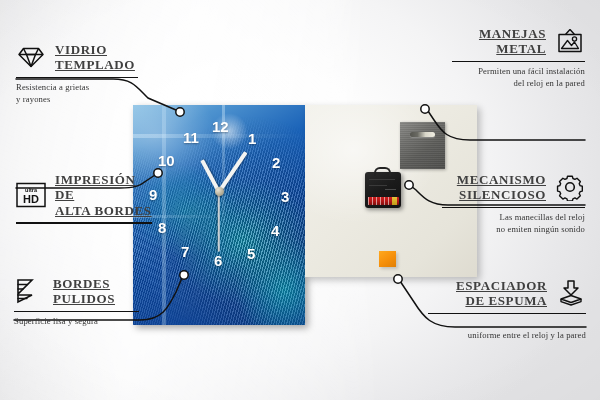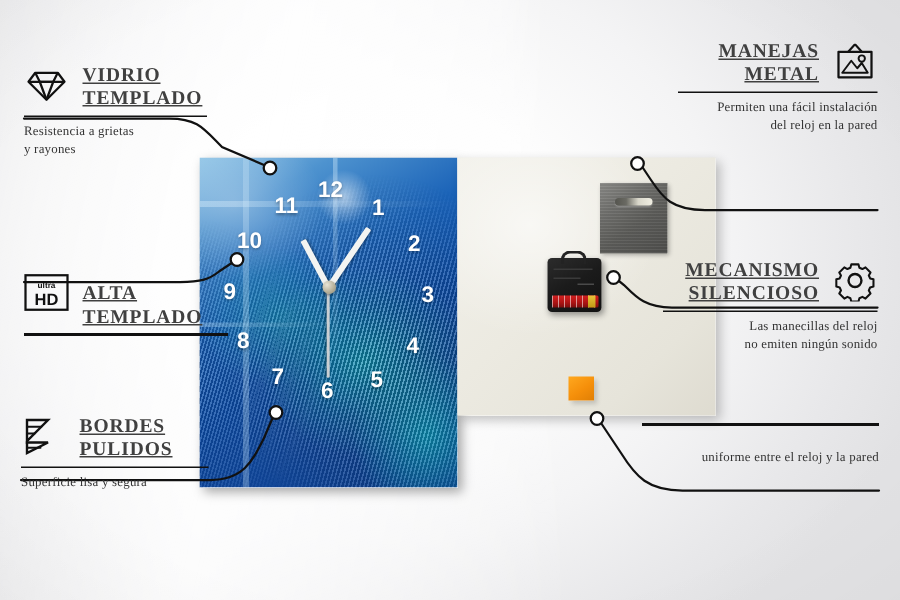--- a/index.html
+++ b/index.html
@@ -288,22 +288,22 @@
   <div class="callout left" style="left:16px; top:172px; width:136px;">
     <div class="co-head">
       <span class="co-icon">
         <svg width="30" height="26" viewBox="0 0 30 26">
           <rect x="1" y="1.5" width="28" height="23" fill="none" stroke="#111" stroke-width="1.5"></rect>
           <text x="15" y="10" font-family="Liberation Sans, sans-serif" font-size="5.5" font-weight="700" fill="#111" text-anchor="middle">ultra</text>
           <text x="15" y="21" font-family="Liberation Sans, sans-serif" font-size="11" font-weight="700" fill="#111" text-anchor="middle">HD</text>
         </svg>
       </span>
       <span class="co-title">
-        <br>
-        <span>ALTA TEMPLADO</span>
+        <span>IMPRESIÓN DE</span><br>
+        <span>ALTA BORDES</span>
       </span>
     </div>
     <div class="co-rule"></div>
   </div>
 
   <div class="callout left" style="left:14px; top:276px; width:125px;">
     <div class="co-head">
       <span class="co-icon">
         <svg width="28" height="26" viewBox="0 0 28 26" fill="none" stroke="#111" stroke-linecap="round">
           <path d="M3 2 L17 2 L3 16 Z" stroke-width="1.6" fill="none"></path>
@@ -360,20 +360,33 @@
       </span>
     </div>
     <div class="co-rule"></div>
     <div class="co-desc">
       <span>Las manecillas del reloj</span><br>
       <span>no emiten ningún sonido</span>
     </div>
   </div>
 
   <div class="callout right" style="left:428px; top:278px; width:158px;">
+    <div class="co-head">
+      <span class="co-icon">
+        <svg width="28" height="28" viewBox="0 0 28 28" fill="none" stroke="#111" stroke-width="1.5" stroke-linejoin="round">
+          <path d="M11 2 h6 v7 h4 l-7 7 -7-7 h4 z"></path>
+          <path d="M14 16.5 L24 20 L14 23.5 L4 20 Z"></path>
+          <path d="M4 20 v2.6 L14 26 L24 22.6 V20" stroke-width="1.4"></path>
+        </svg>
+      </span>
+      <span class="co-title">
+        <span>ESPACIADOR</span><br>
+        <span>DE ESPUMA</span>
+      </span>
+    </div>
     <div class="co-rule"></div>
     <div class="co-desc">
       <br>
       <span>uniforme entre el reloj y la pared</span>
     </div>
   </div>
 
 </div>
 
 </body></html>

